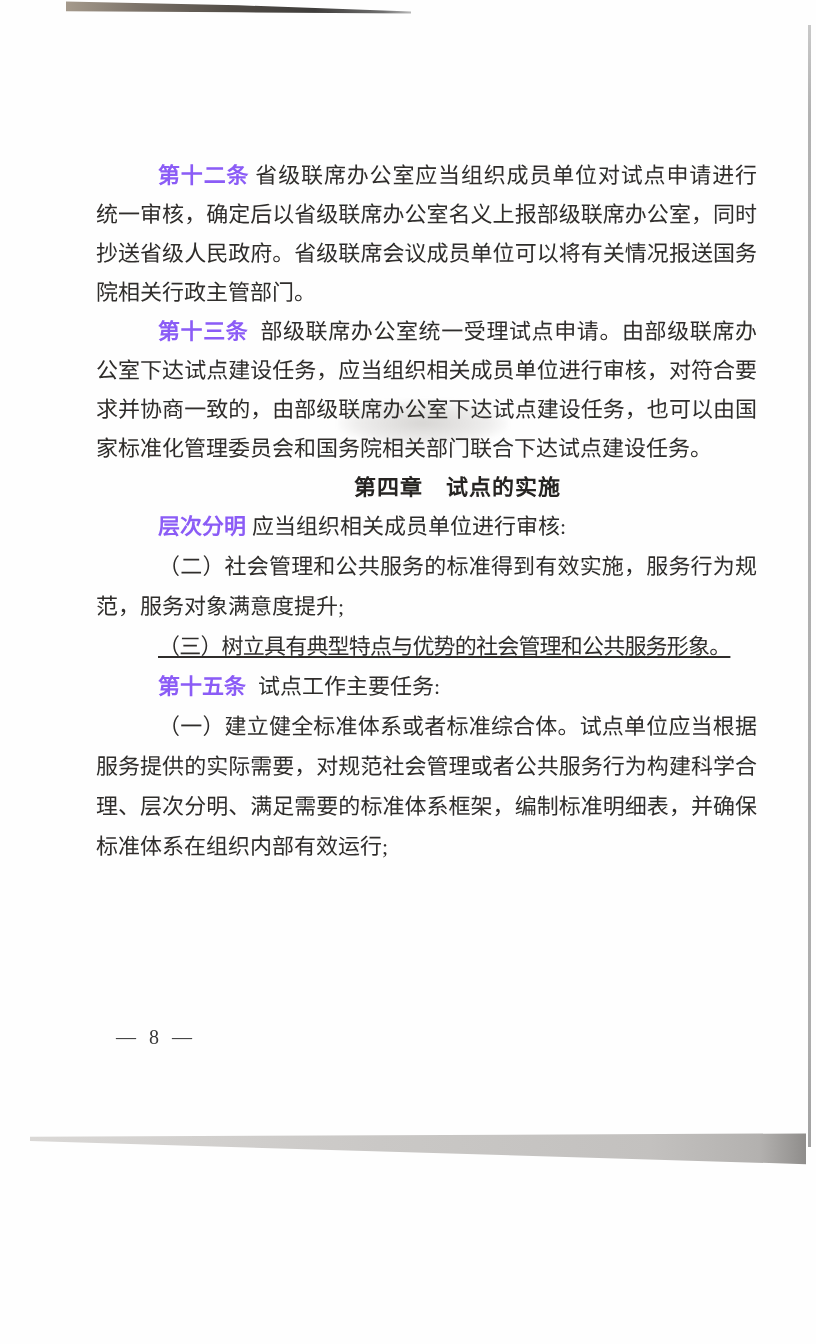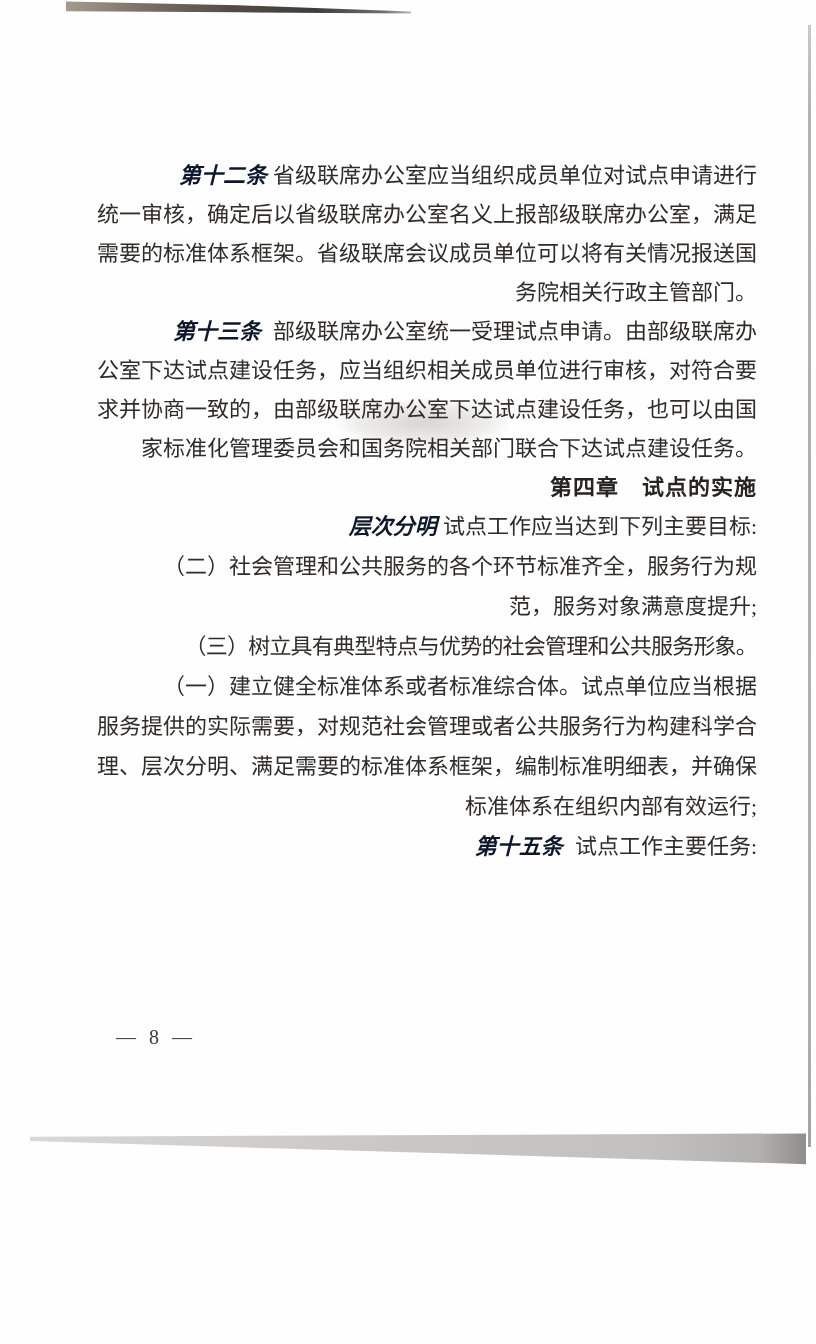--- a/index.html
+++ b/index.html
@@ -53,39 +53,37 @@
     font-size: 22px;
     line-height: 39px;
     color: #2f2d2b;
     text-align: justify;
     text-justify: inter-character;
     line-break: strict;
   }
   .doc p {
     margin: 0;
     text-indent: 62px;
-    text-align: right;
   }
   .lead {
     font-weight: 600;
-    color: #0f172a;
+    color: #8b5cf6;
     margin-right: 6px;
-    font-style: italic;
   }
   .lead-wide { margin-right: 12px; }
   .chapter {
     margin: 43px 0 38px 0;
     text-indent: 0;
     text-align: center;
     font-weight: 600;
     color: #262422;
     letter-spacing: 1px;
   }
   .sec2 p { line-height: 40px; }
-  .tight { letter-spacing: -0.8px; }
+  .tight { letter-spacing: -0.8px; text-decoration: underline; }
   .page-number {
     position: absolute;
     left: 116px; top: 1026px;
     font-size: 20px;
     letter-spacing: 4px;
     color: #3a3a3a;
     font-family: "Liberation Serif", serif;
   }
 </style>
 </head>
@@ -93,37 +91,37 @@
 
 <div class="page">
 
   <div class="artifact-top"></div>
   <div class="artifact-right-line"></div>
   <div class="artifact-smudge"></div>
   <div class="artifact-bottom-band"></div>
 
   <div class="doc">
 
-    <p><span class="lead">第十二条</span><span>省级联席办公室应当组织成员单位对试点申请进行统一审核，确定后以省级联席办公室名义上报部级联席办公室，满足需要的标准体系框架。省级联席会议成员单位可以将有关情况报送国务院相关行政主管部门。</span></p>
+    <p><span class="lead">第十二条</span><span>省级联席办公室应当组织成员单位对试点申请进行统一审核，确定后以省级联席办公室名义上报部级联席办公室，同时抄送省级人民政府。省级联席会议成员单位可以将有关情况报送国务院相关行政主管部门。</span></p>
 
     <p><span class="lead lead-wide">第十三条</span><span>部级联席办公室统一受理试点申请。由部级联席办公室下达试点建设任务，应当组织相关成员单位进行审核，对符合要求并协商一致的，由部级联席办公室下达试点建设任务，也可以由国家标准化管理委员会和国务院相关部门联合下达试点建设任务。</span></p>
 
     <p class="chapter">第四章　试点的实施</p>
 
     <div class="sec2">
 
-      <p><span class="lead">层次分明</span><span>试点工作应当达到下列主要目标:</span></p>
+      <p><span class="lead">层次分明</span><span>应当组织相关成员单位进行审核:</span></p>
 
 
-      <p><span>（二）社会管理和公共服务的各个环节标准齐全，服务行为规范，服务对象满意度提升;</span></p>
+      <p><span>（二）社会管理和公共服务的标准得到有效实施，服务行为规范，服务对象满意度提升;</span></p>
 
       <p class="tight"><span>（三）树立具有典型特点与优势的社会管理和公共服务形象。</span></p>
 
+      <p><span class="lead lead-wide">第十五条</span><span>试点工作主要任务:</span></p>
+
       <p><span>（一）建立健全标准体系或者标准综合体。试点单位应当根据服务提供的实际需要，对规范社会管理或者公共服务行为构建科学合理、层次分明、满足需要的标准体系框架，编制标准明细表，并确保标准体系在组织内部有效运行;</span></p>
-
-      <p><span class="lead lead-wide">第十五条</span><span>试点工作主要任务:</span></p>
 
     </div>
   </div>
 
   <div class="page-number">— 8 —</div>
 
 </div>
 
 </body></html>

